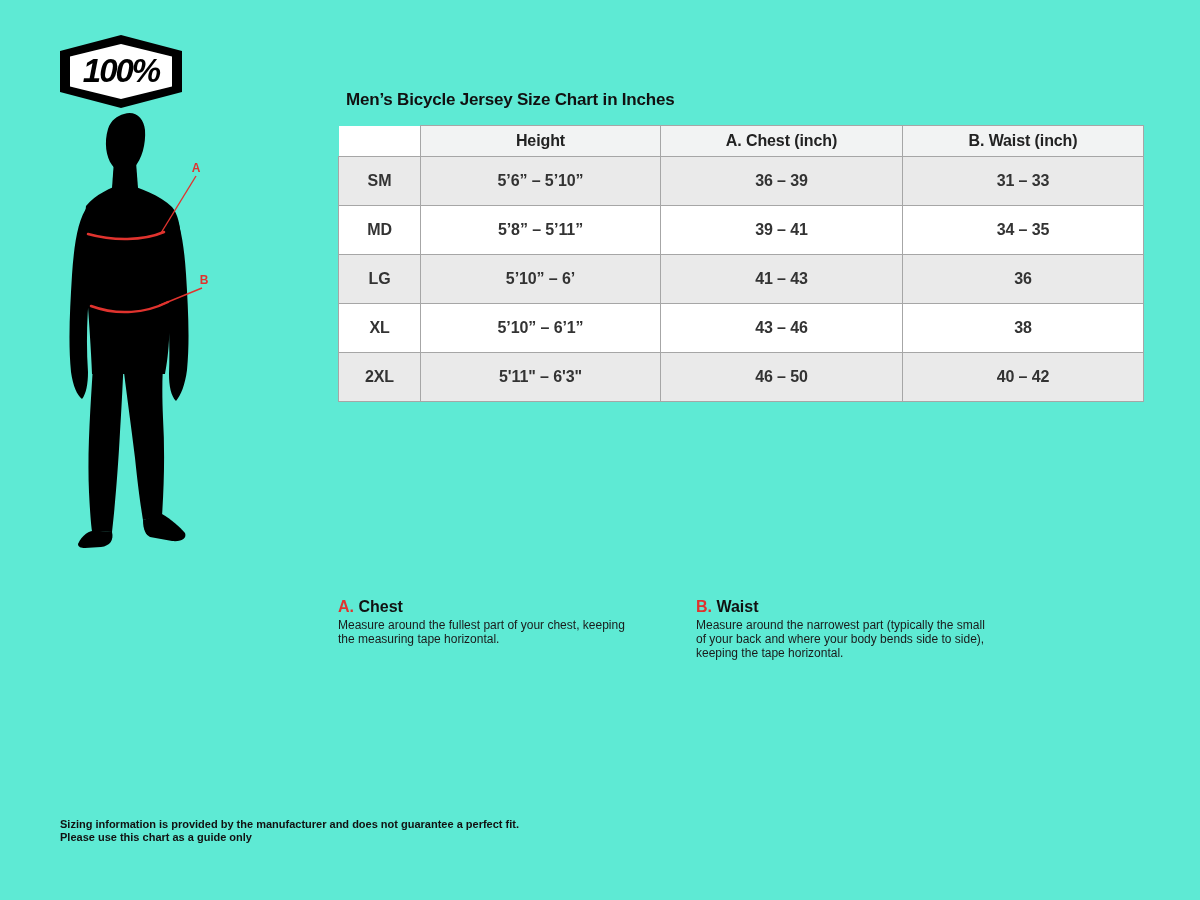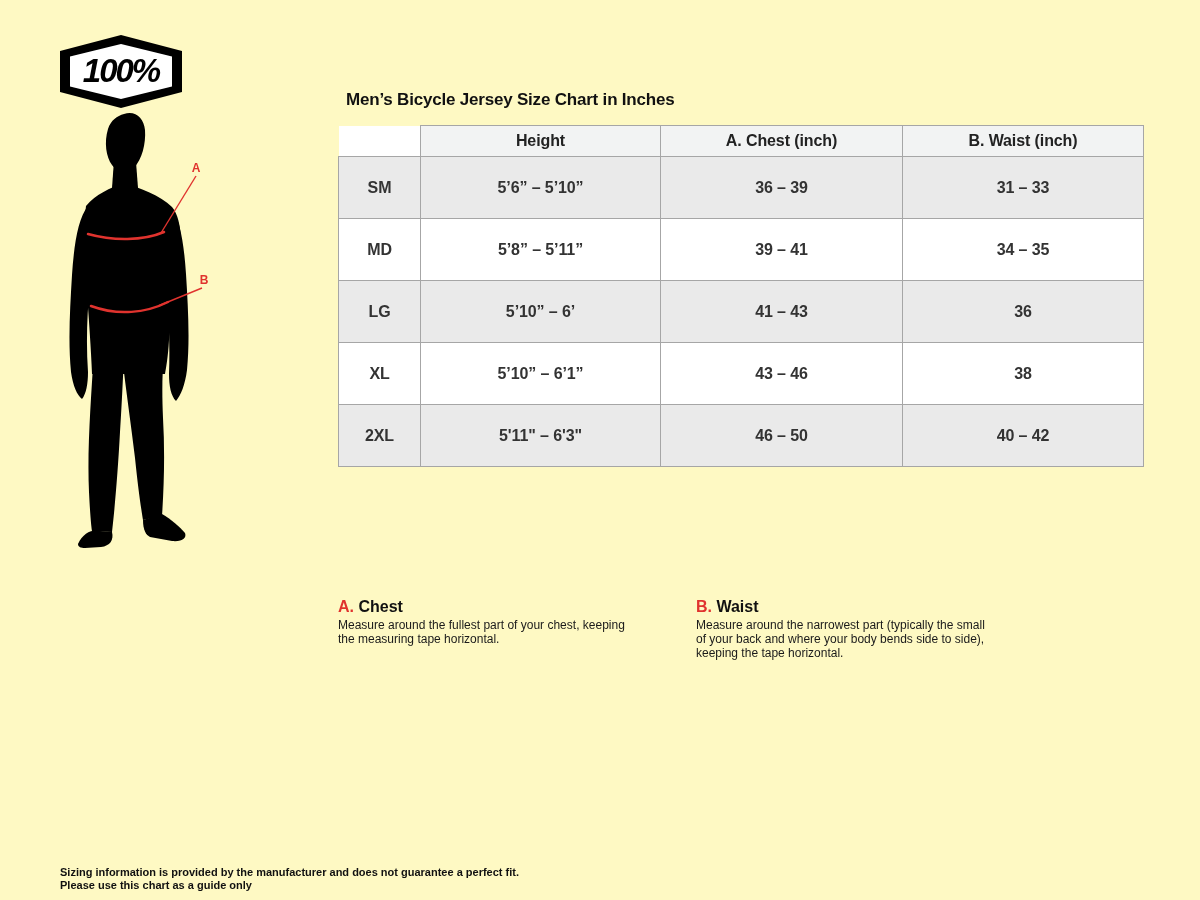--- a/index.html
+++ b/index.html
@@ -4,21 +4,21 @@
 <style>
   * { margin: 0; padding: 0; box-sizing: border-box; }
   html, body { background: #fff; }
   body {
     font-family: "Liberation Sans", sans-serif;
     color: #1a1a1a;
     width: 1200px; height: 900px;
     position: relative;
     overflow: hidden;
   }
-  .page { position: absolute; inset: 0; width: 1200px; height: 900px; background: #fef9c3; }
+  .page { position: absolute; inset: 0; width: 1200px; height: 900px; background: #5eead4; }
 
   
   .logo { position: absolute; left: 60px; top: 35px; width: 122px; height: 73px; }
 
   
   .figure { position: absolute; left: 58px; top: 110px; width: 152px; height: 440px; }
   .figure svg { display: block; }
   .fig-label { font-family: "Liberation Sans", sans-serif; font-weight: bold; font-size: 12px; }
 
   
@@ -33,42 +33,42 @@
   .size-table-wrap { position: absolute; left: 338px; top: 125px; }
   table.size-table { border-collapse: collapse; table-layout: fixed; }
   table.size-table th, table.size-table td {
     border: 1px solid #a6a6a6;
     font-size: 16px; font-weight: bold; color: #333;
     text-align: center; vertical-align: middle;
     letter-spacing: -0.1px;
   }
   table.size-table th { height: 31px; background: #f2f3f3; color: #222; }
   table.size-table th.empty-corner { border: none; background: #fff; }
-  table.size-table td { height: 62px; background: #fff; }
+  table.size-table td { height: 49px; background: #fff; }
   table.size-table tr.alt td { background: #eaeaea; }
   .col-size  { width: 82px; }
   .col-height{ width: 240px; }
   .col-chest { width: 242px; }
   .col-waist { width: 241px; }
 
   
   .measure-title {
     position: absolute; left: 338px; top: 572px;
     font-size: 17px; font-weight: bold; color: #111;
     letter-spacing: -0.2px;
   }
   .measure-item { position: absolute; top: 598px; width: 300px; }
   .measure-item.item-a { left: 338px; }
   .measure-item.item-b { left: 696px; }
   .measure-label { font-size: 16px; font-weight: bold; color: #111; margin-bottom: 2px; }
   .measure-letter { color: #e0332e; }
   .measure-text { font-size: 12px; line-height: 14px; color: #1a1a1a; }
 
   
-  .footer { position: absolute; left: 60px; top: 866px; }
+  .footer { position: absolute; left: 60px; top: 818px; }
   .footer div { font-size: 11px; font-weight: bold; color: #111; line-height: 12.5px; }
 </style>
 </head>
 <body>
 
 <div class="page">
 
   <div class="logo">
     <svg width="122" height="73" viewBox="0 0 122 73">
       <polygon points="0,16 61,0 122,16 122,57 61,73 0,57" fill="#000"></polygon>

